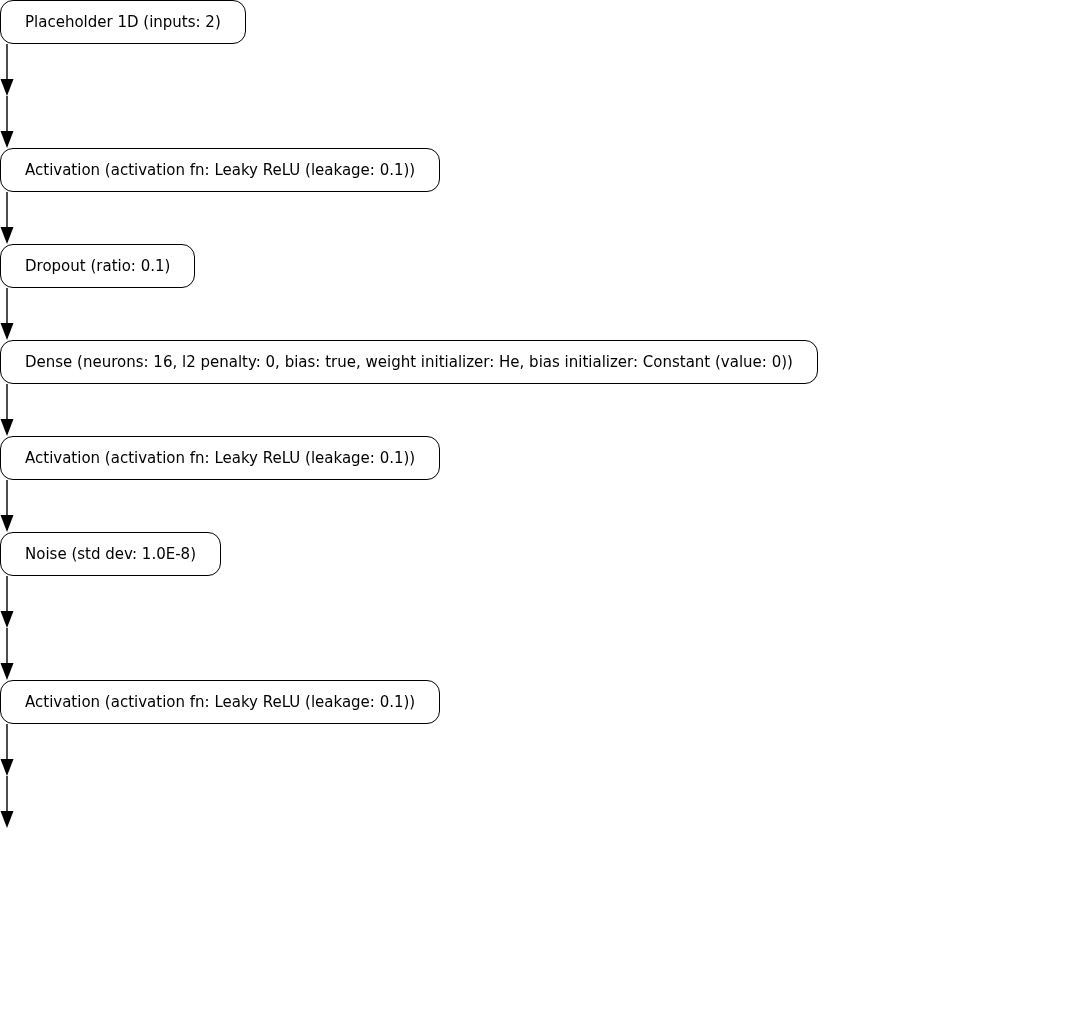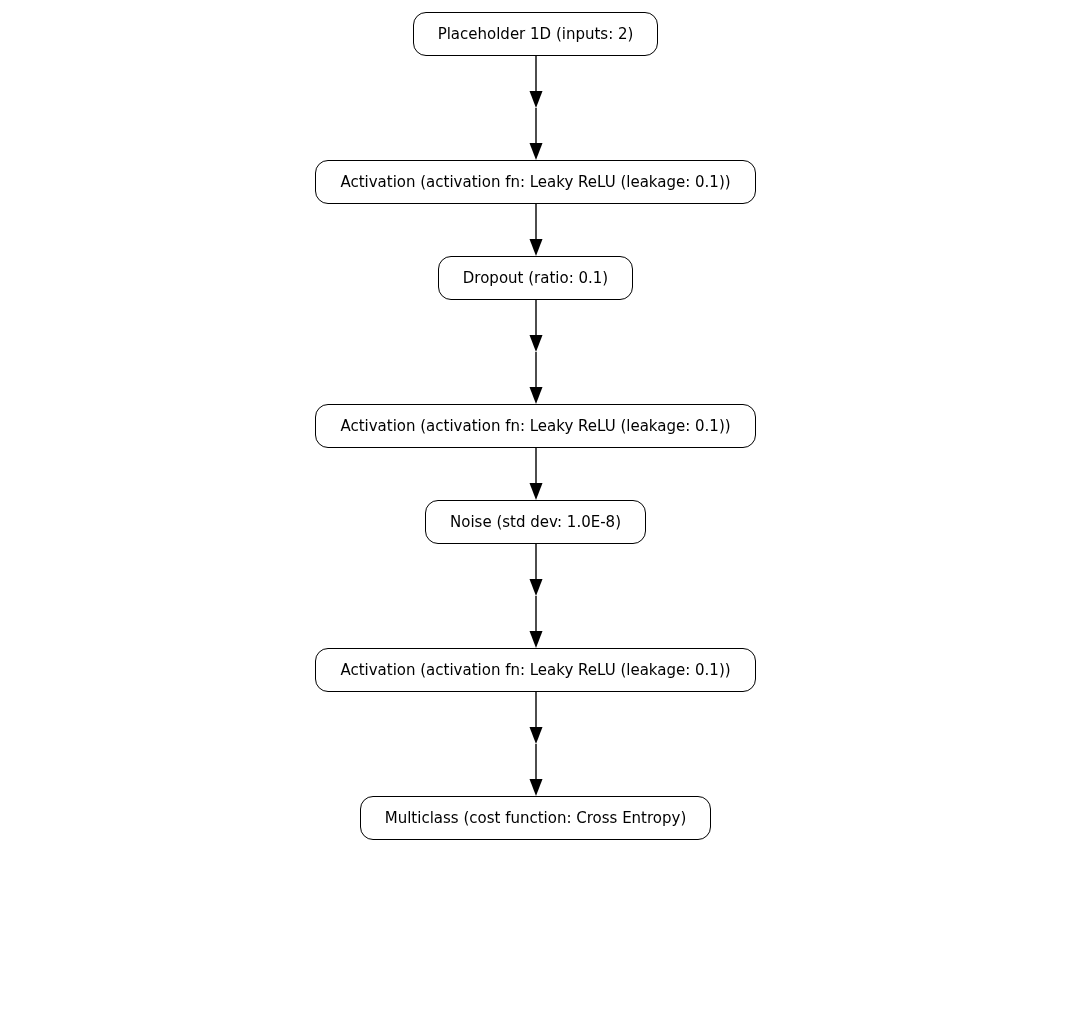--- a/index.html
+++ b/index.html
@@ -10,24 +10,24 @@
   body {
     width: 1071px;
     height: 1019px;
     overflow: hidden;
     font-family: "DejaVu Sans", sans-serif;
   }
   main.diagram {
     box-sizing: border-box;
     width: 1071px;
     height: 1019px;
-    padding-top: 12px;
+    padding-top: 0;
     display: flex;
     flex-direction: column;
-    align-items: center;
+    align-items: flex-start;
     background: var(--bg, #ffffff);
   }
   .node {
     box-sizing: border-box;
     flex: 0 0 auto;
     height: 44px;
     display: flex;
     align-items: center;
     justify-content: center;
     padding: 0 24px;
@@ -60,20 +60,21 @@
     <div class="node">Activation (activation fn: Leaky ReLU (leakage: 0.1))</div>
     <svg class="edge" width="14" height="52">
       <line x1="7" y1="0" x2="7" y2="37" stroke="#000000" stroke-width="1.4"></line>
       <polygon points="0.5,35 13.5,35 7,52" fill="#000000"></polygon>
     </svg>
     <div class="node">Dropout (ratio: 0.1)</div>
     <svg class="edge" width="14" height="52">
       <line x1="7" y1="0" x2="7" y2="37" stroke="#000000" stroke-width="1.4"></line>
       <polygon points="0.5,35 13.5,35 7,52" fill="#000000"></polygon>
     </svg>
+    <div class="node">Dense (neurons: 16, l2 penalty: 0, bias: true, weight initializer: He, bias initializer: Constant (value: 0))</div>
     <svg class="edge" width="14" height="52">
       <line x1="7" y1="0" x2="7" y2="37" stroke="#000000" stroke-width="1.4"></line>
       <polygon points="0.5,35 13.5,35 7,52" fill="#000000"></polygon>
     </svg>
     <div class="node">Activation (activation fn: Leaky ReLU (leakage: 0.1))</div>
     <svg class="edge" width="14" height="52">
       <line x1="7" y1="0" x2="7" y2="37" stroke="#000000" stroke-width="1.4"></line>
       <polygon points="0.5,35 13.5,35 7,52" fill="#000000"></polygon>
     </svg>
     <div class="node">Noise (std dev: 1.0E-8)</div>
@@ -87,14 +88,13 @@
     </svg>
     <div class="node">Activation (activation fn: Leaky ReLU (leakage: 0.1))</div>
     <svg class="edge" width="14" height="52">
       <line x1="7" y1="0" x2="7" y2="37" stroke="#000000" stroke-width="1.4"></line>
       <polygon points="0.5,35 13.5,35 7,52" fill="#000000"></polygon>
     </svg>
     <svg class="edge" width="14" height="52">
       <line x1="7" y1="0" x2="7" y2="37" stroke="#000000" stroke-width="1.4"></line>
       <polygon points="0.5,35 13.5,35 7,52" fill="#000000"></polygon>
     </svg>
-    <div class="node">Multiclass (cost function: Cross Entropy)</div>
   </main>
 
 </body></html>

